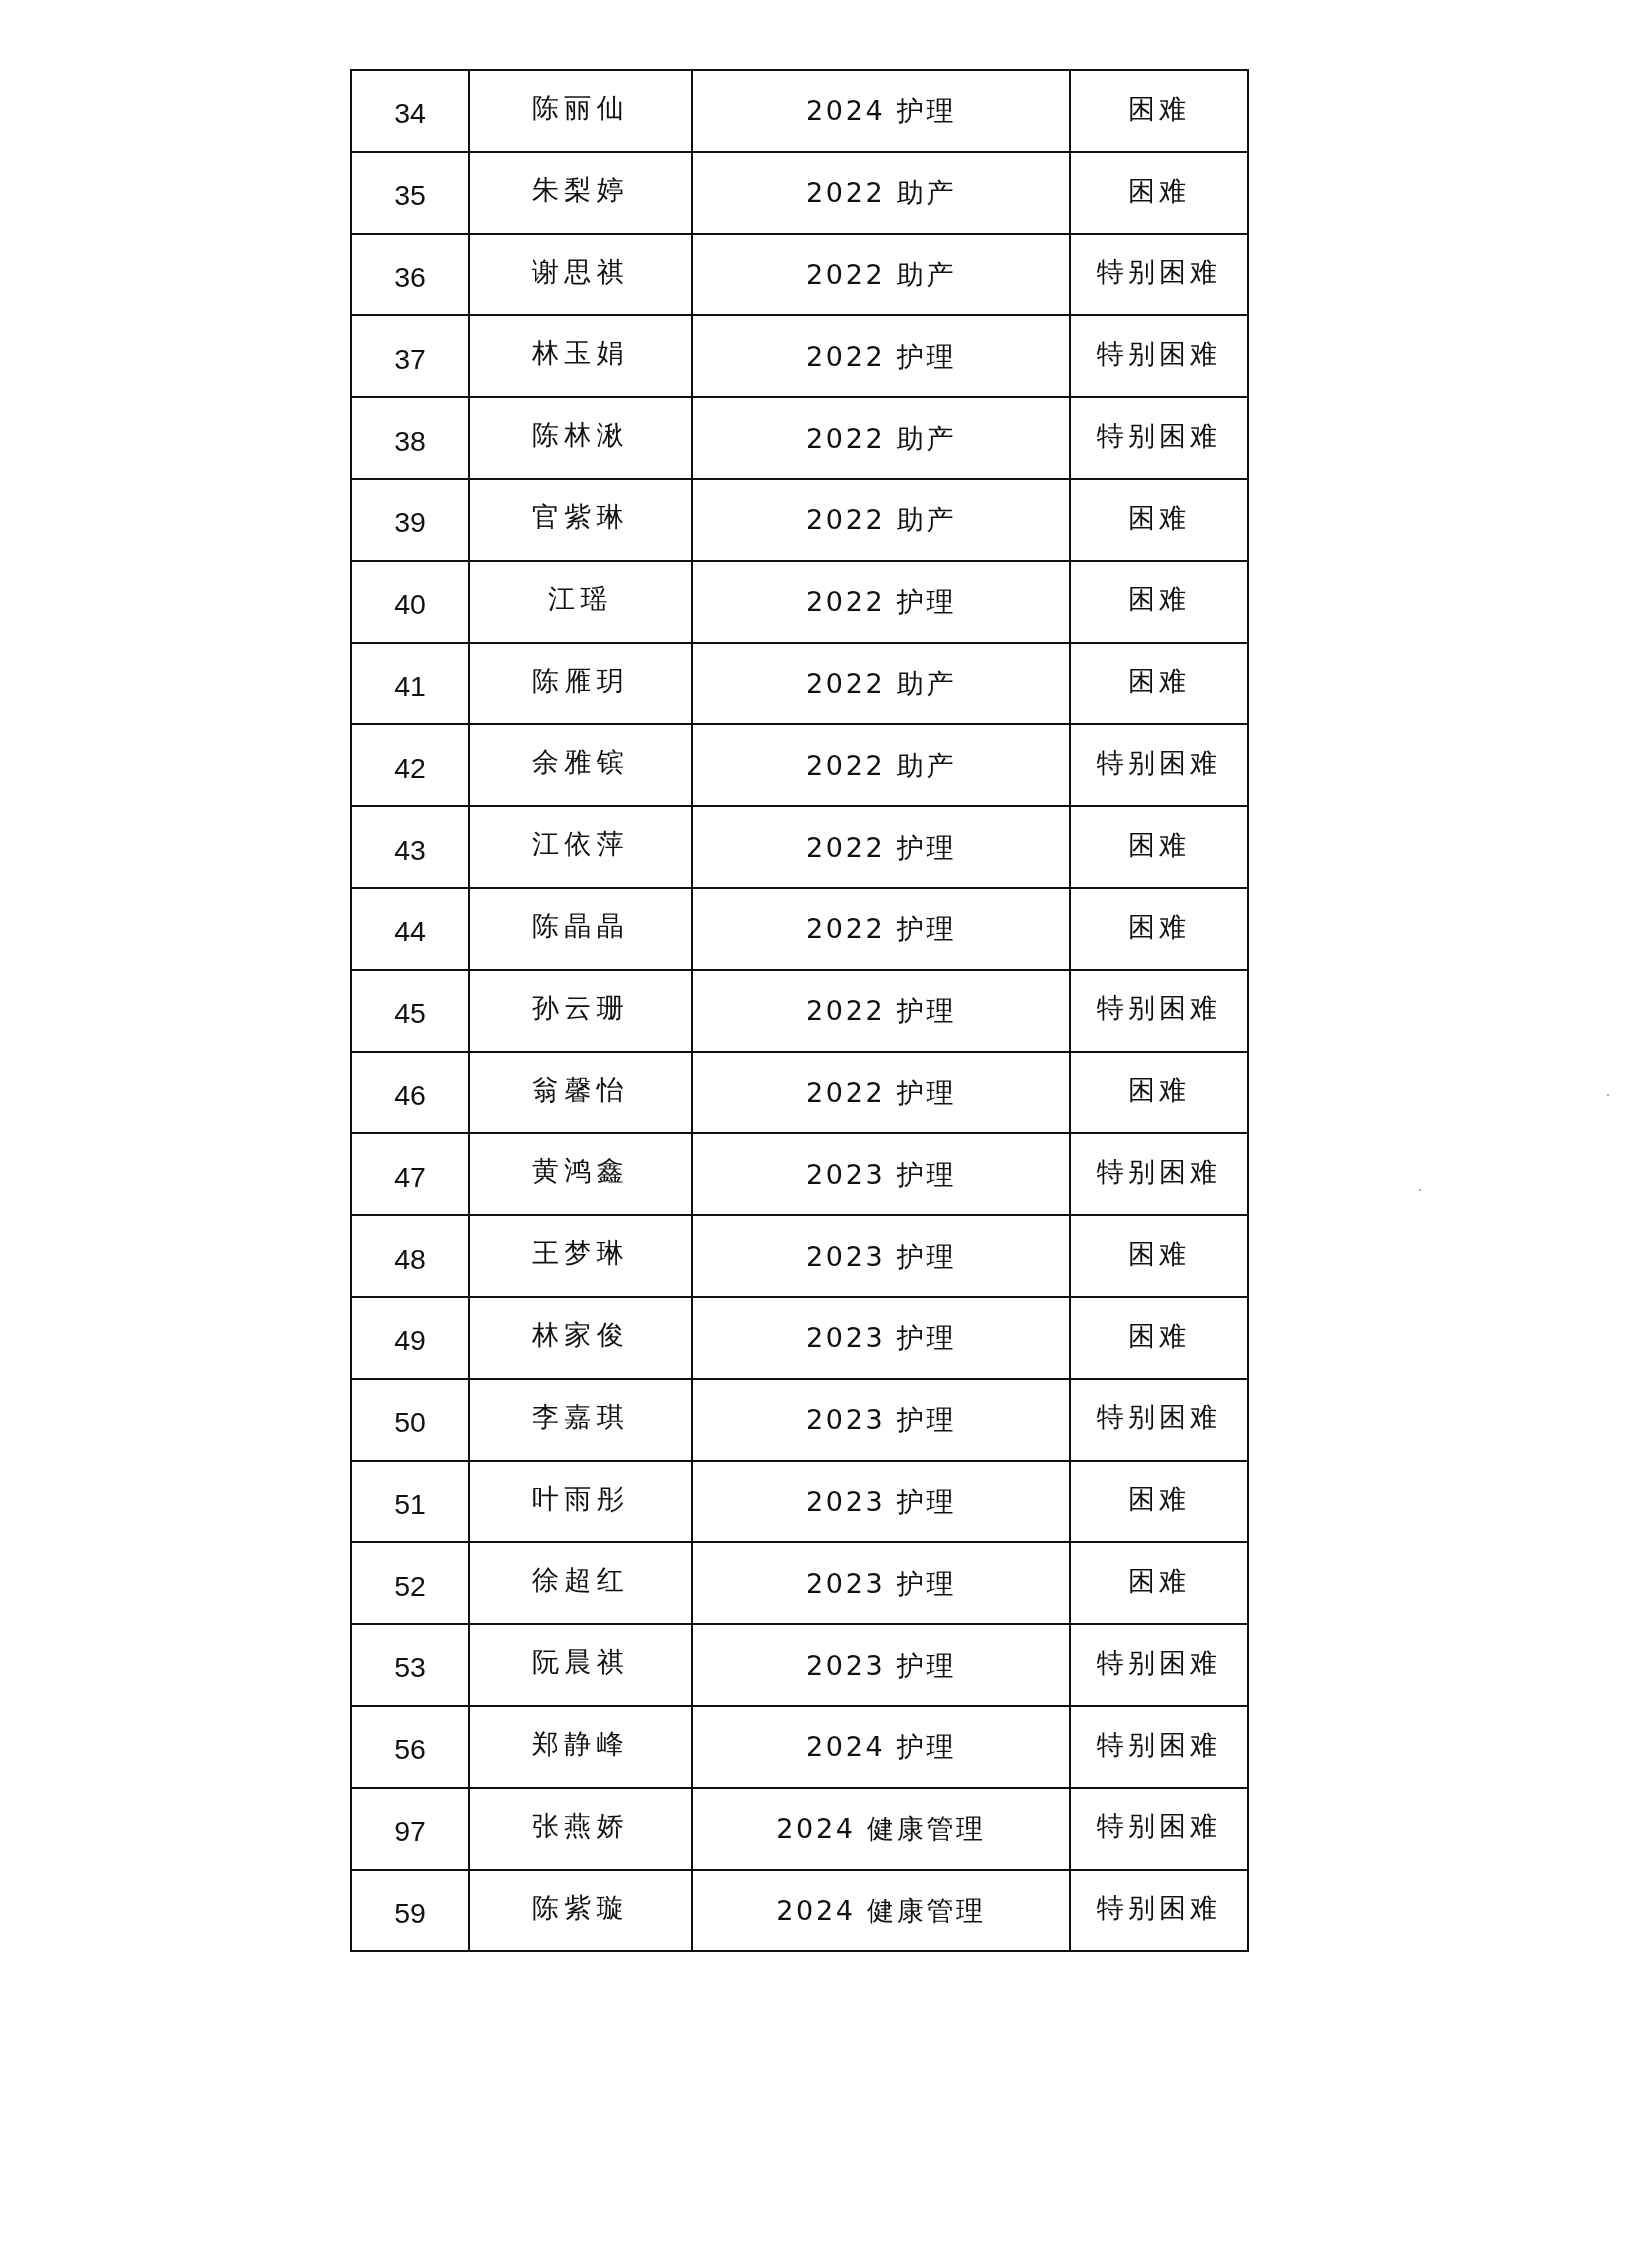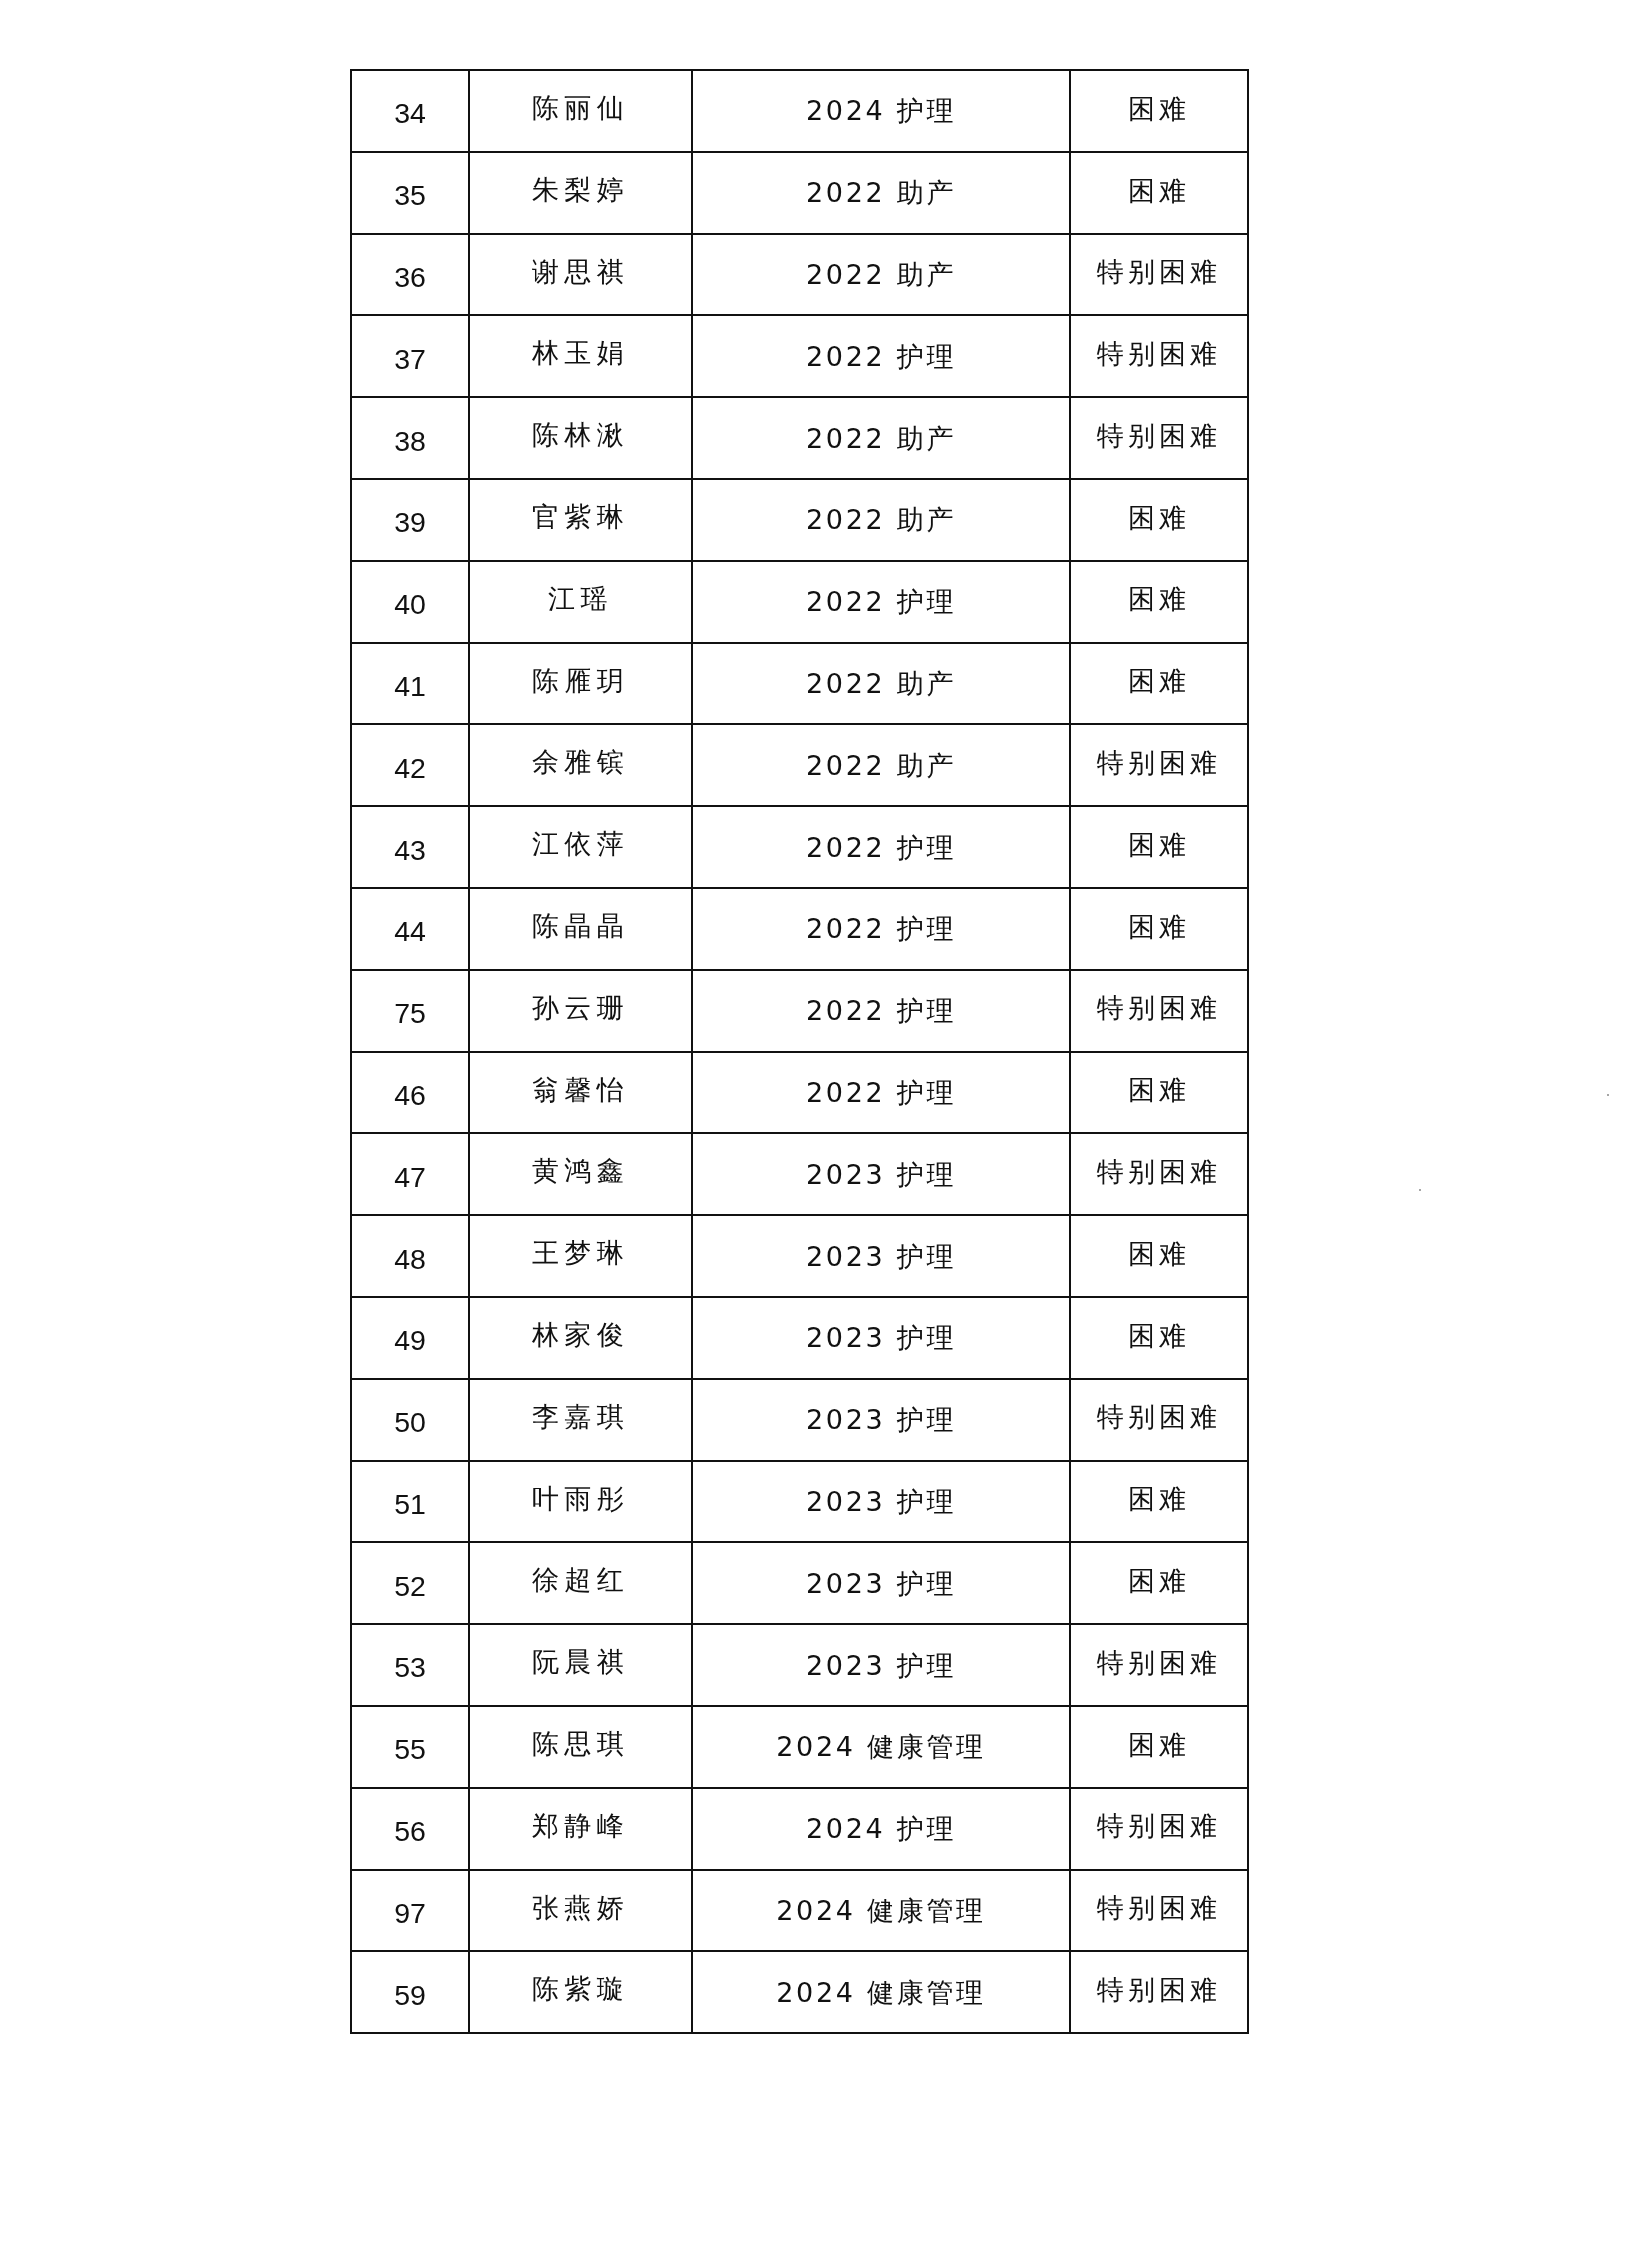--- a/index.html
+++ b/index.html
@@ -143,21 +143,21 @@
         <td class="cls">2022 护理</td>
         <td class="lvl">困难</td>
       </tr>
         <tr class="">
         <td class="no">44</td>
         <td class="name">陈晶晶</td>
         <td class="cls">2022 护理</td>
         <td class="lvl">困难</td>
       </tr>
         <tr class="">
-        <td class="no">75</td>
+        <td class="no">45</td>
         <td class="name">孙云珊</td>
         <td class="cls">2022 护理</td>
         <td class="lvl">特别困难</td>
       </tr>
         <tr class="">
         <td class="no">46</td>
         <td class="name">翁馨怡</td>
         <td class="cls">2022 护理</td>
         <td class="lvl">困难</td>
       </tr>
@@ -195,26 +195,20 @@
         <td class="no">52</td>
         <td class="name">徐超红</td>
         <td class="cls">2023 护理</td>
         <td class="lvl">困难</td>
       </tr>
         <tr class="">
         <td class="no">53</td>
         <td class="name">阮晨祺</td>
         <td class="cls">2023 护理</td>
         <td class="lvl">特别困难</td>
-      </tr>
-        <tr class="">
-        <td class="no">55</td>
-        <td class="name">陈思琪</td>
-        <td class="cls">2024 健康管理</td>
-        <td class="lvl">困难</td>
       </tr>
         <tr class="">
         <td class="no">56</td>
         <td class="name">郑静峰</td>
         <td class="cls">2024 护理</td>
         <td class="lvl">特别困难</td>
       </tr>
         <tr class="">
         <td class="no">97</td>
         <td class="name">张燕娇</td>

